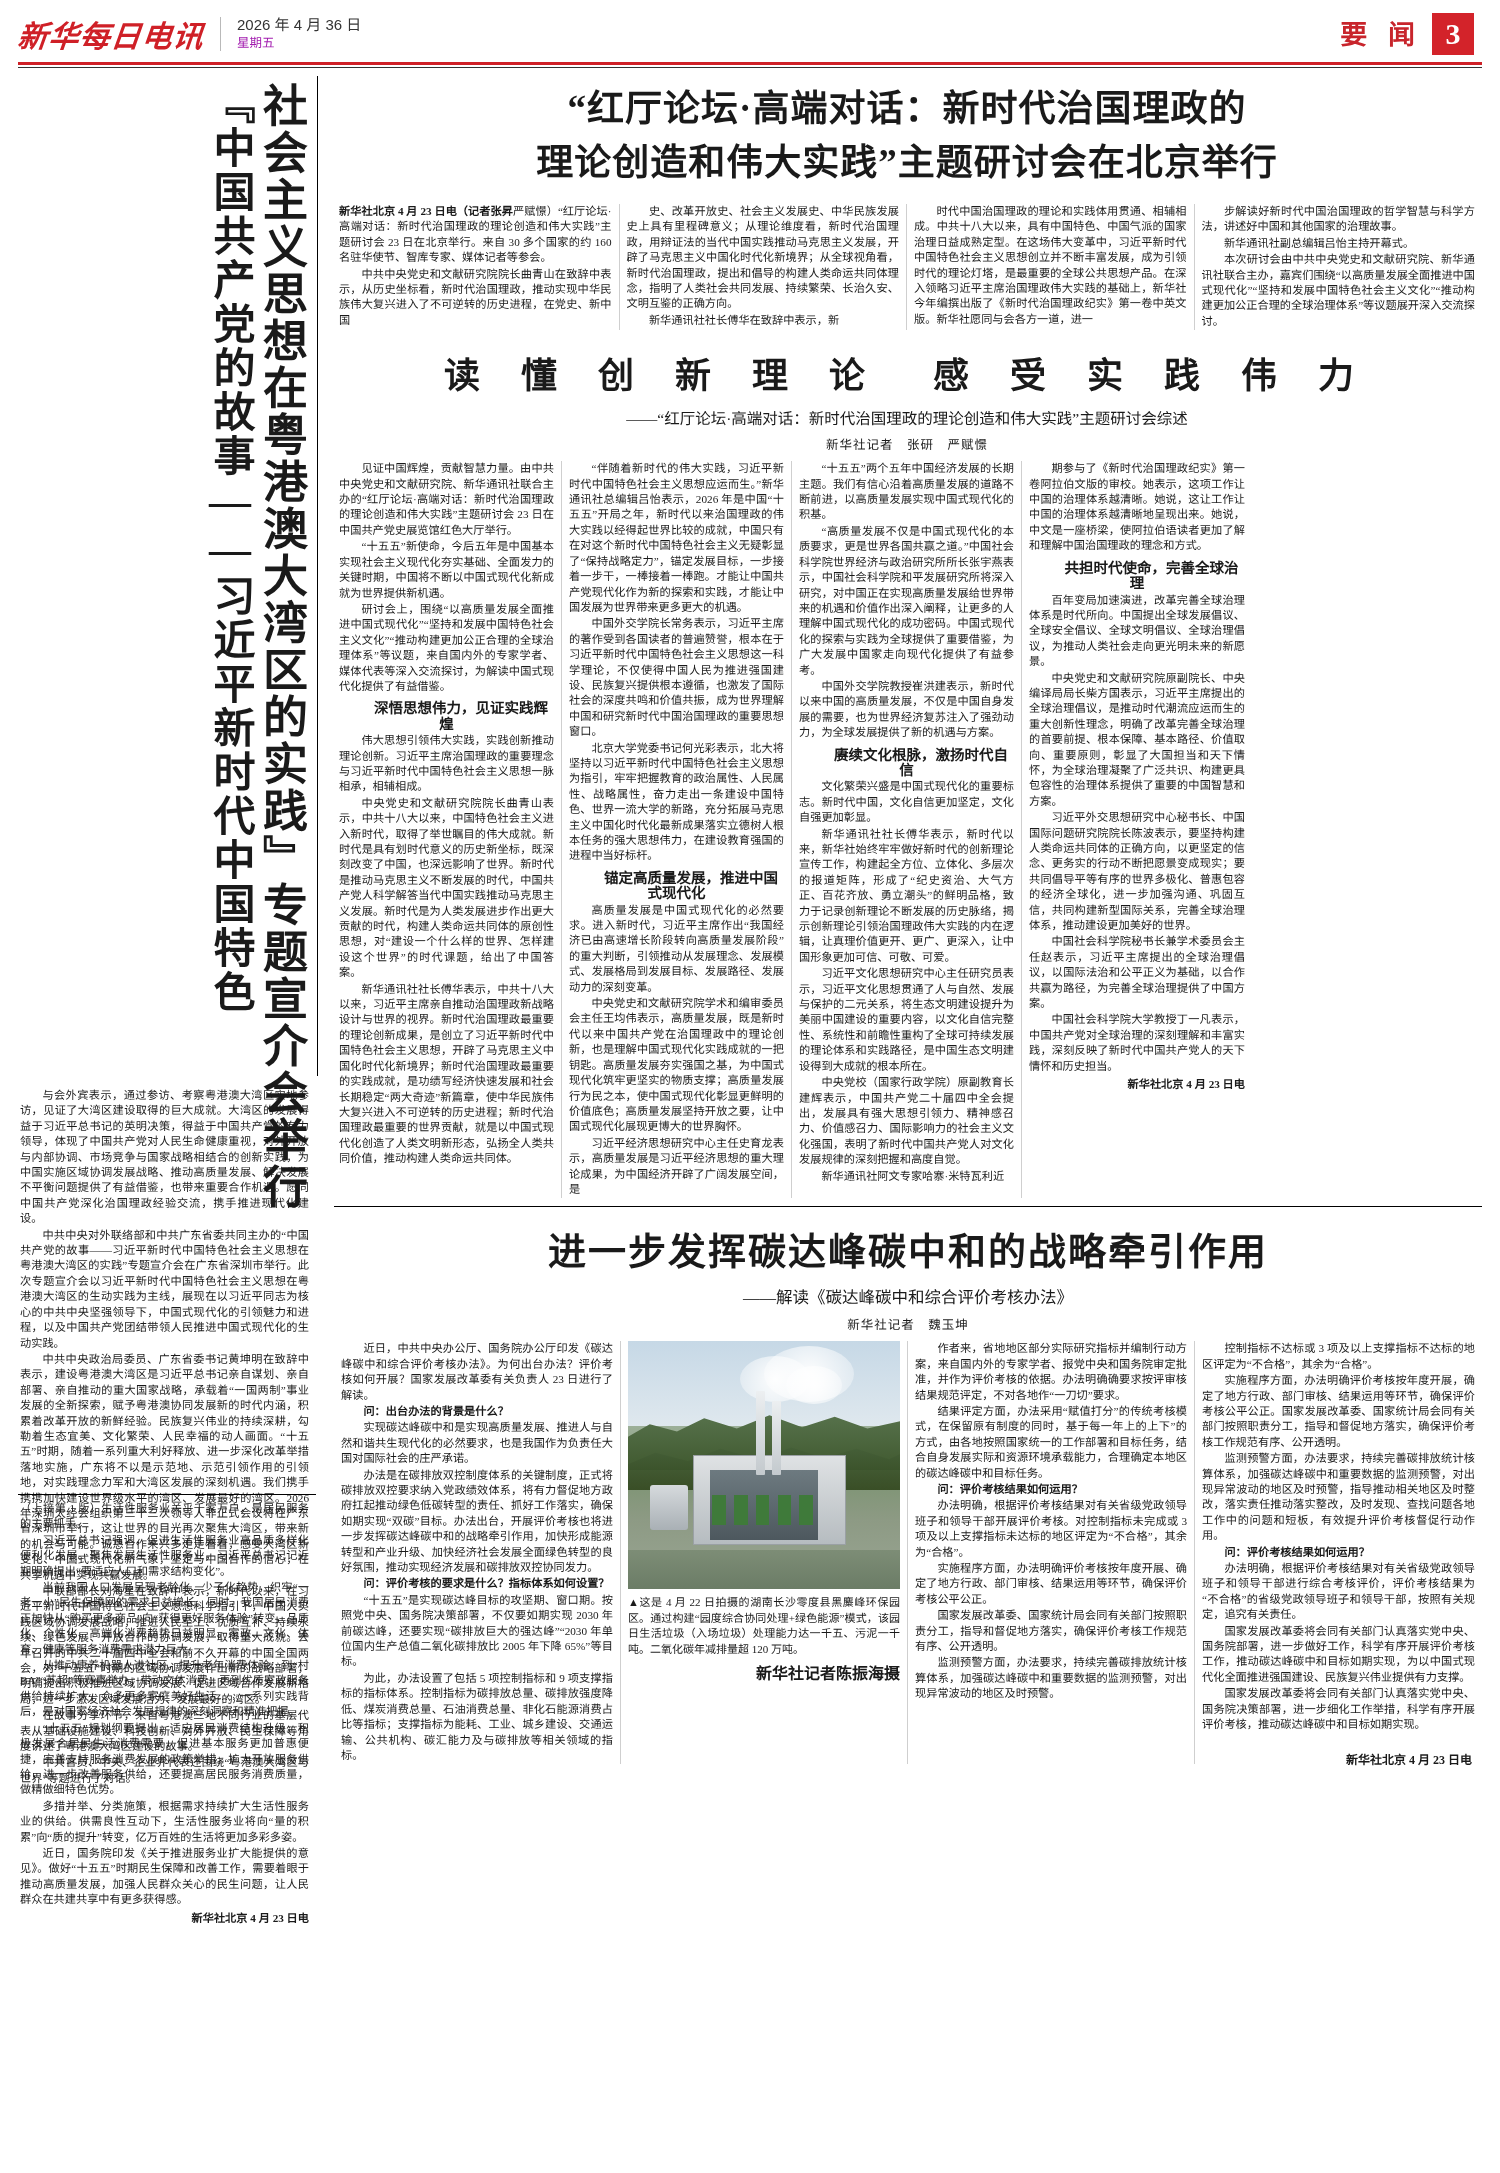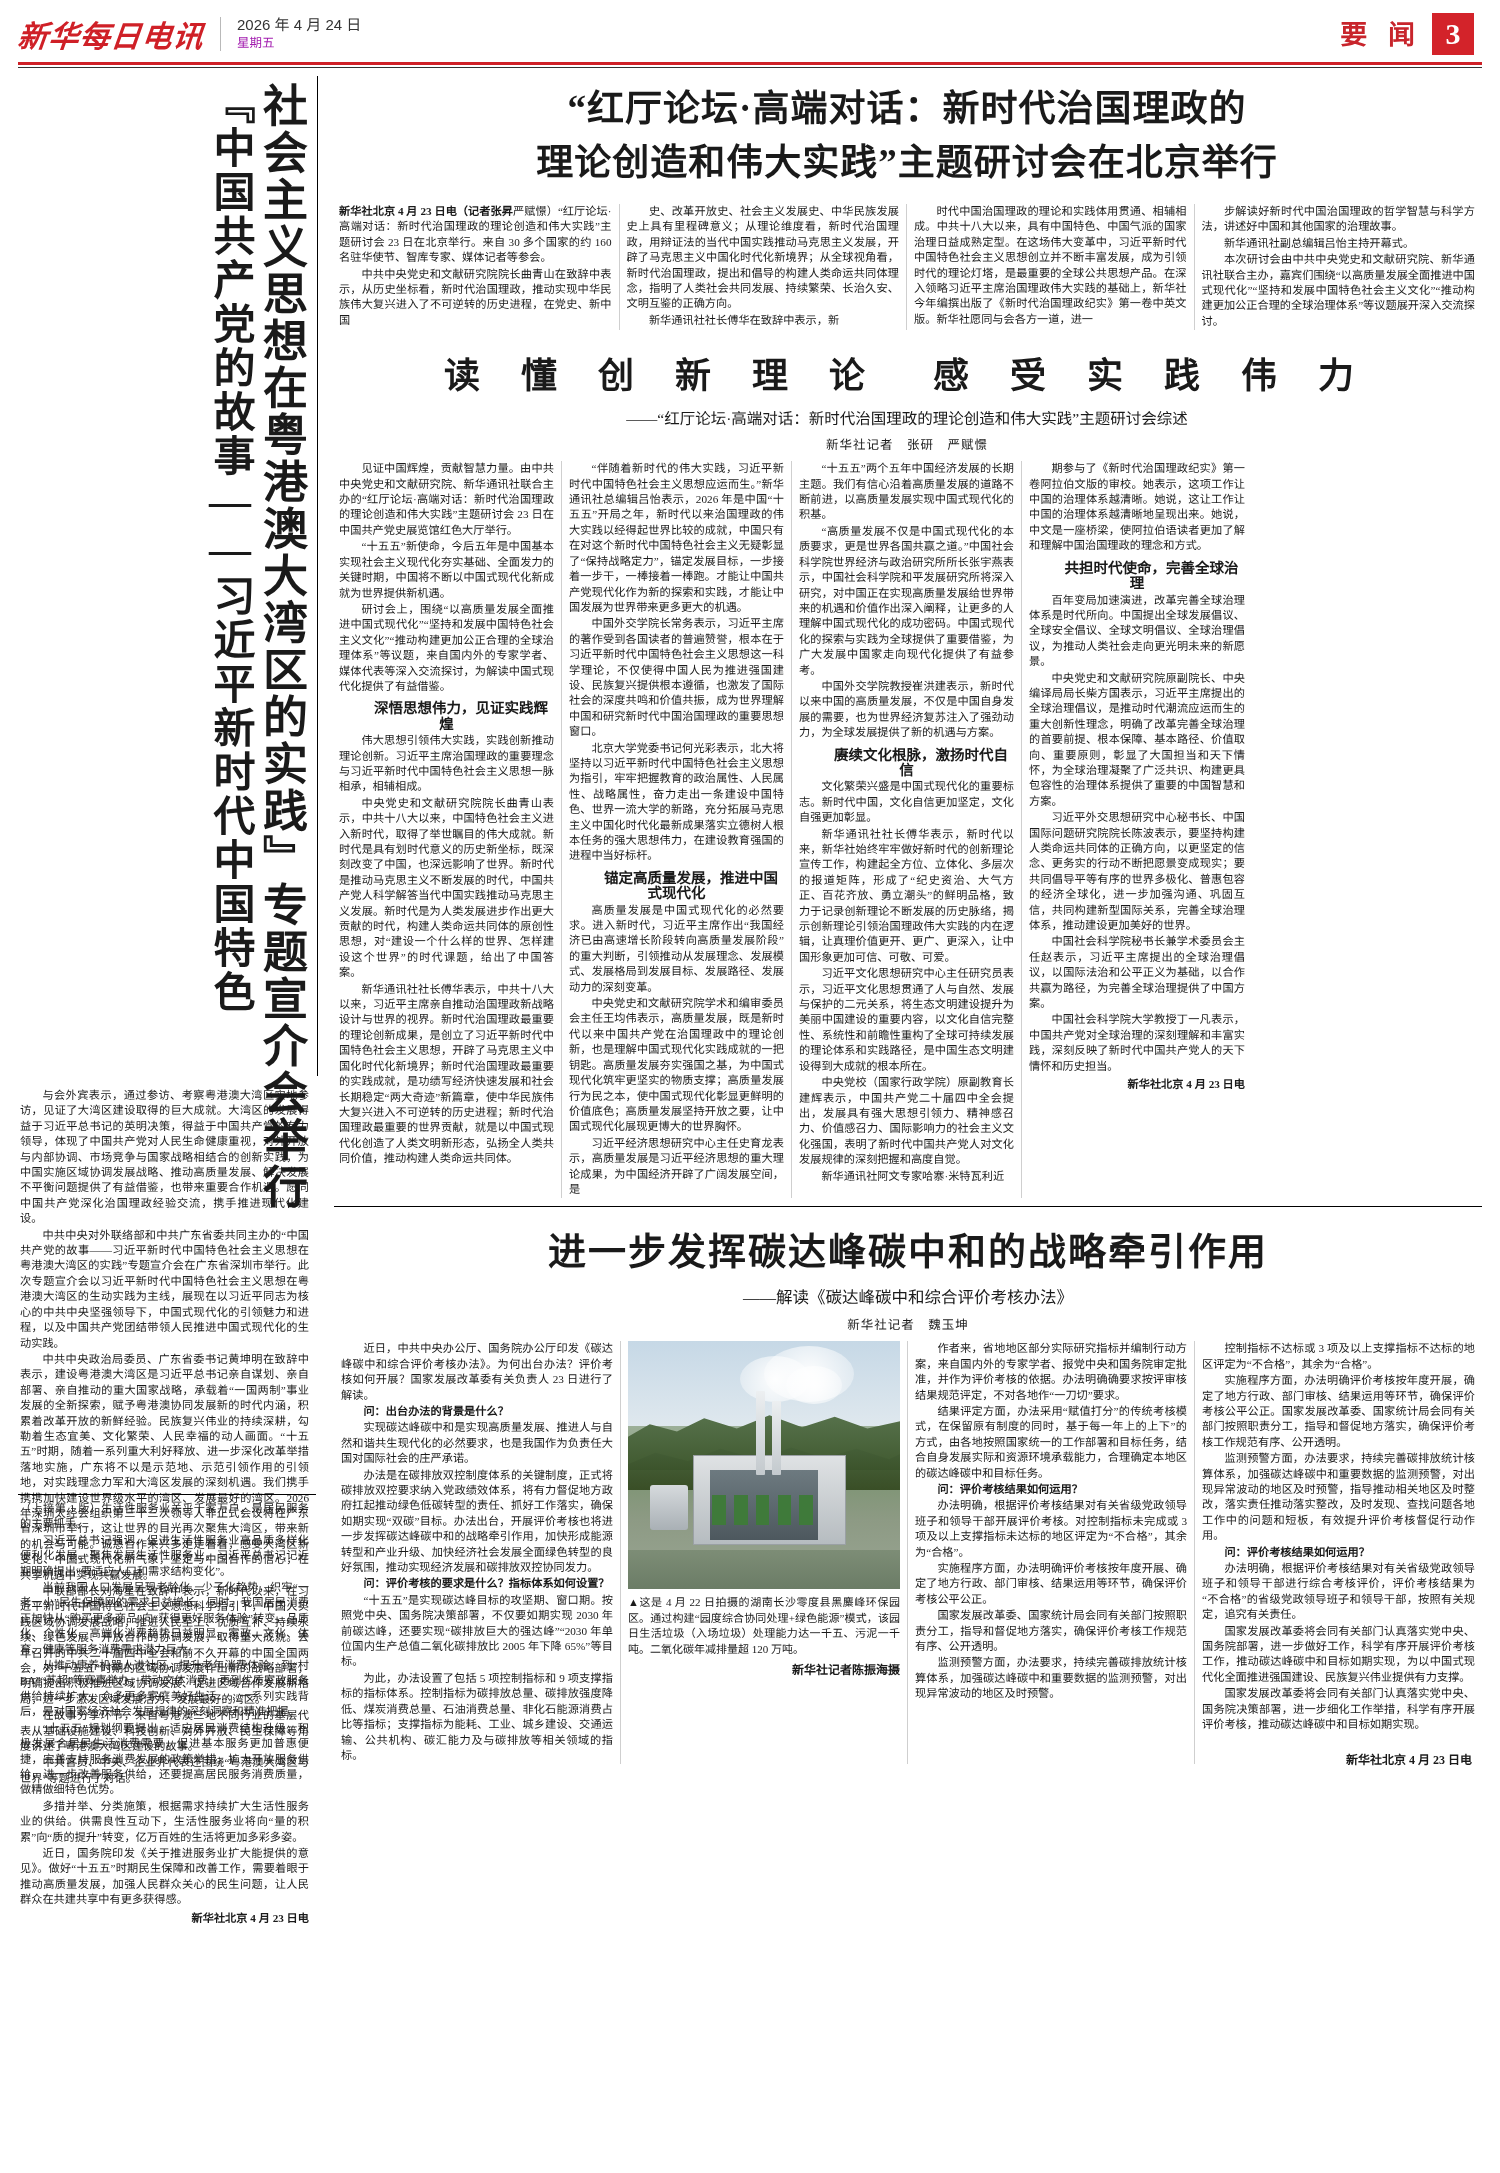--- a/index.html
+++ b/index.html
@@ -209,38 +209,38 @@
   .photo .g3{ left:47%; top:62%; width:5%; height:12%; }
   .photo .g4{ left:55%; top:62%; width:5%; height:12%; }
   .photo .g5{ left:63%; top:62%; width:5%; height:12%; }
   .photo .tanks{ position:absolute; left:8%; top:58%; width:14%; height:18%;
      background:linear-gradient(#d6dadd,#a9b0b5); border-radius:3px; }
 
   .photo-cap{
     font-size:11px; line-height:15.4px; text-align:justify;
     padding-top:6px;
   }
-  .photo-credit{ text-align:right; font-size:12px; font-weight:bold; padding-top:3px;}
+  .photo-credit{ text-align:right; font-size:16px; font-weight:bold; padding-top:3px;}
 
   .footer-sig{
     font-weight:bold; font-size:12px; text-align:right; padding:6px 10px 0 0;
   }
   .qa-q{ font-weight:bold; text-indent:0; }
   .hr-thin{ border-top:1px solid #000; margin:6px 0; }
 </style>
 </head>
 <body>
 
 <div class="page">
 
   <div class="masthead">
     <div class="mast-logo">新华每日电讯</div>
     <div class="mast-rule"></div>
     <div class="mast-date">
-      <div class="d1">2026 年 4 月 24 日</div>
+      <div class="d1">2026 年 4 月 36 日</div>
       <div class="d2">星期五</div>
     </div>
     <div class="mast-spacer"></div>
     <div class="mast-section">
       <div class="mast-section-title">要 闻</div>
       <div class="mast-pagenum">3</div>
     </div>
   </div>
   <div class="mast-hr"></div>
   <div class="mast-hr2"></div>

